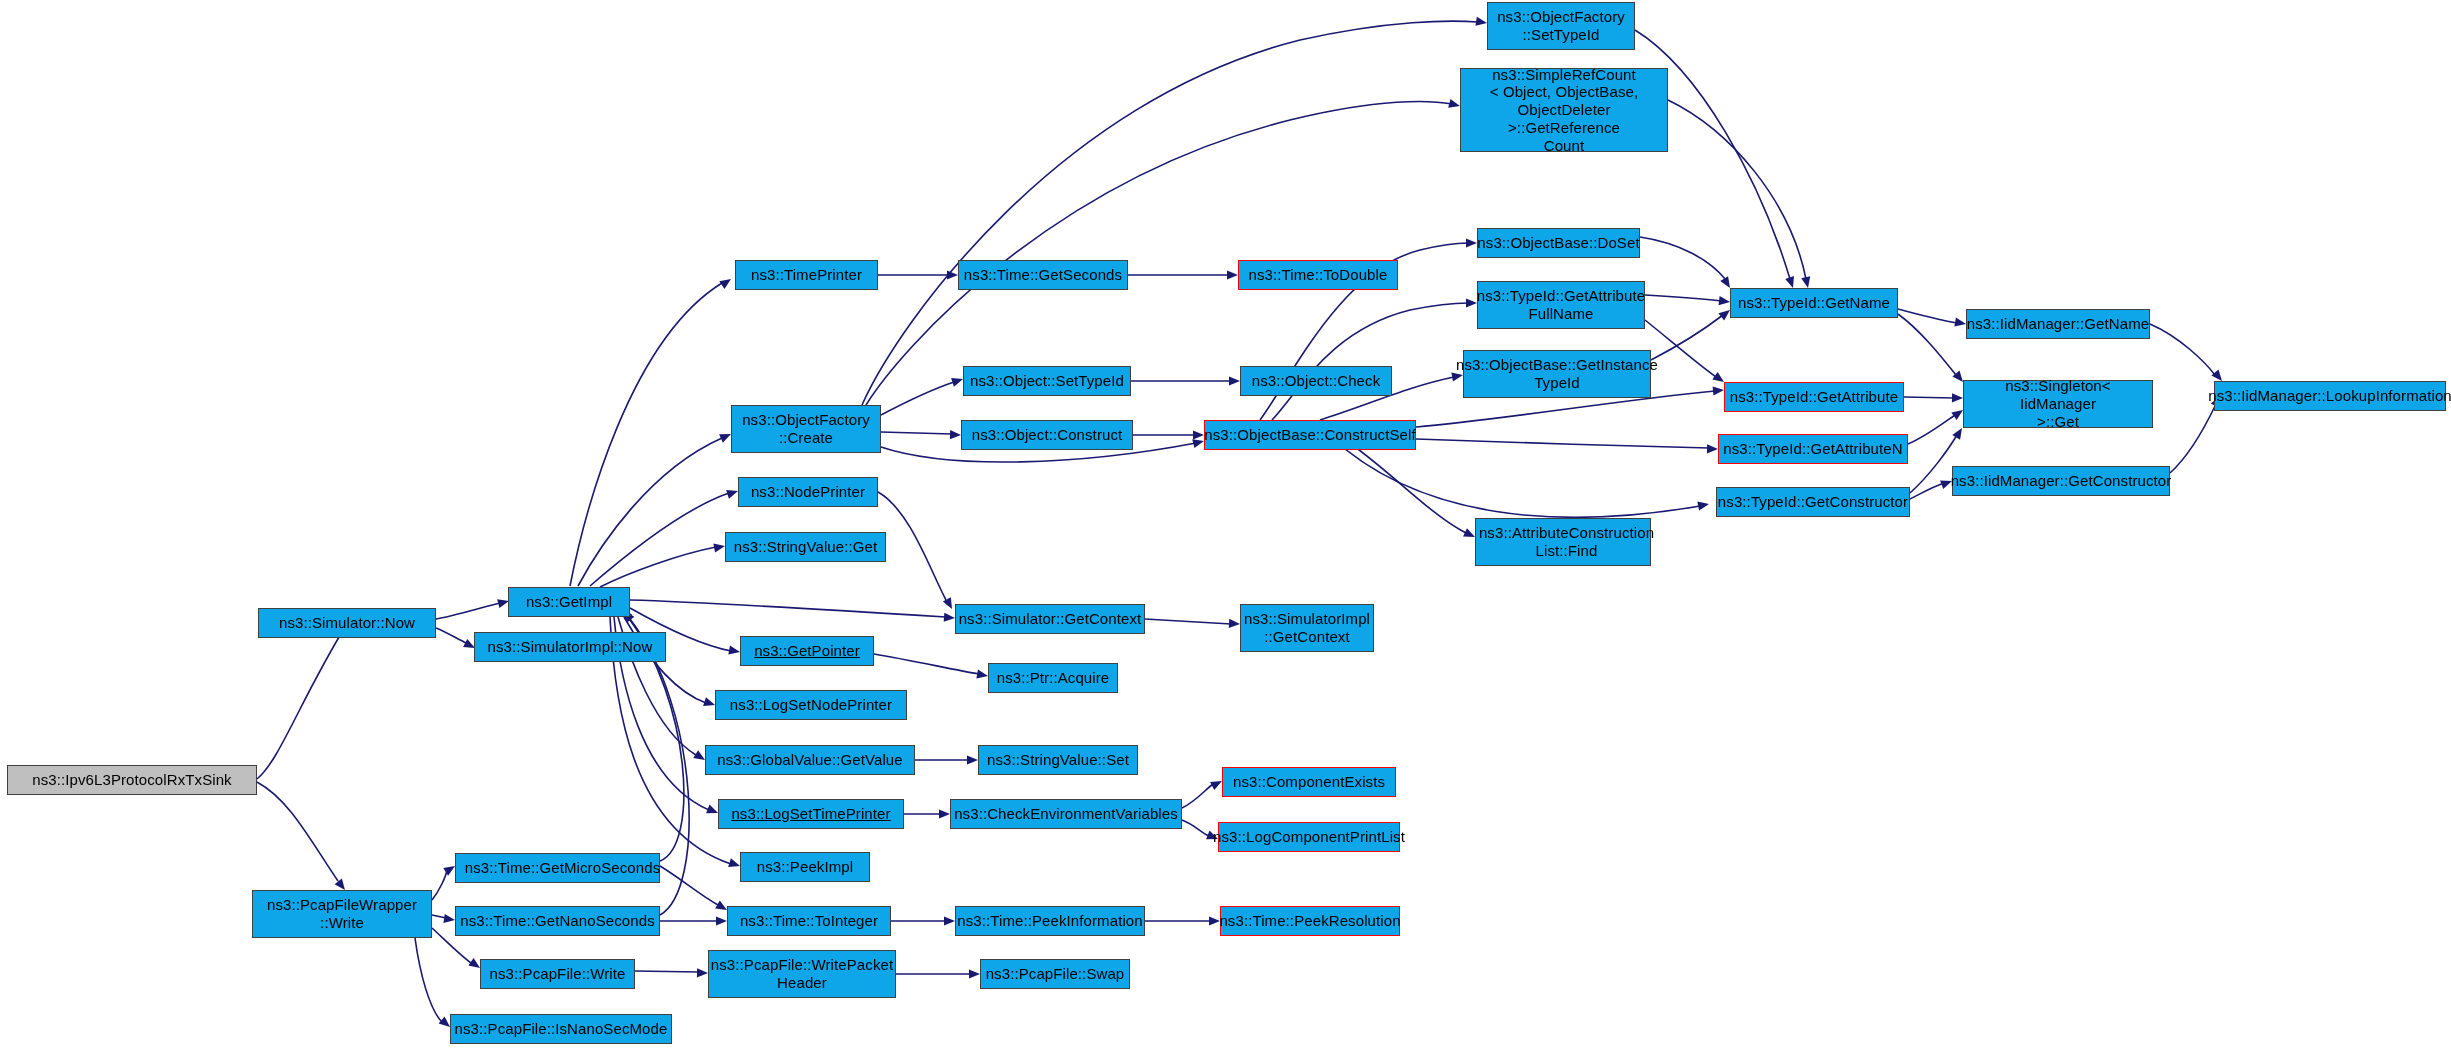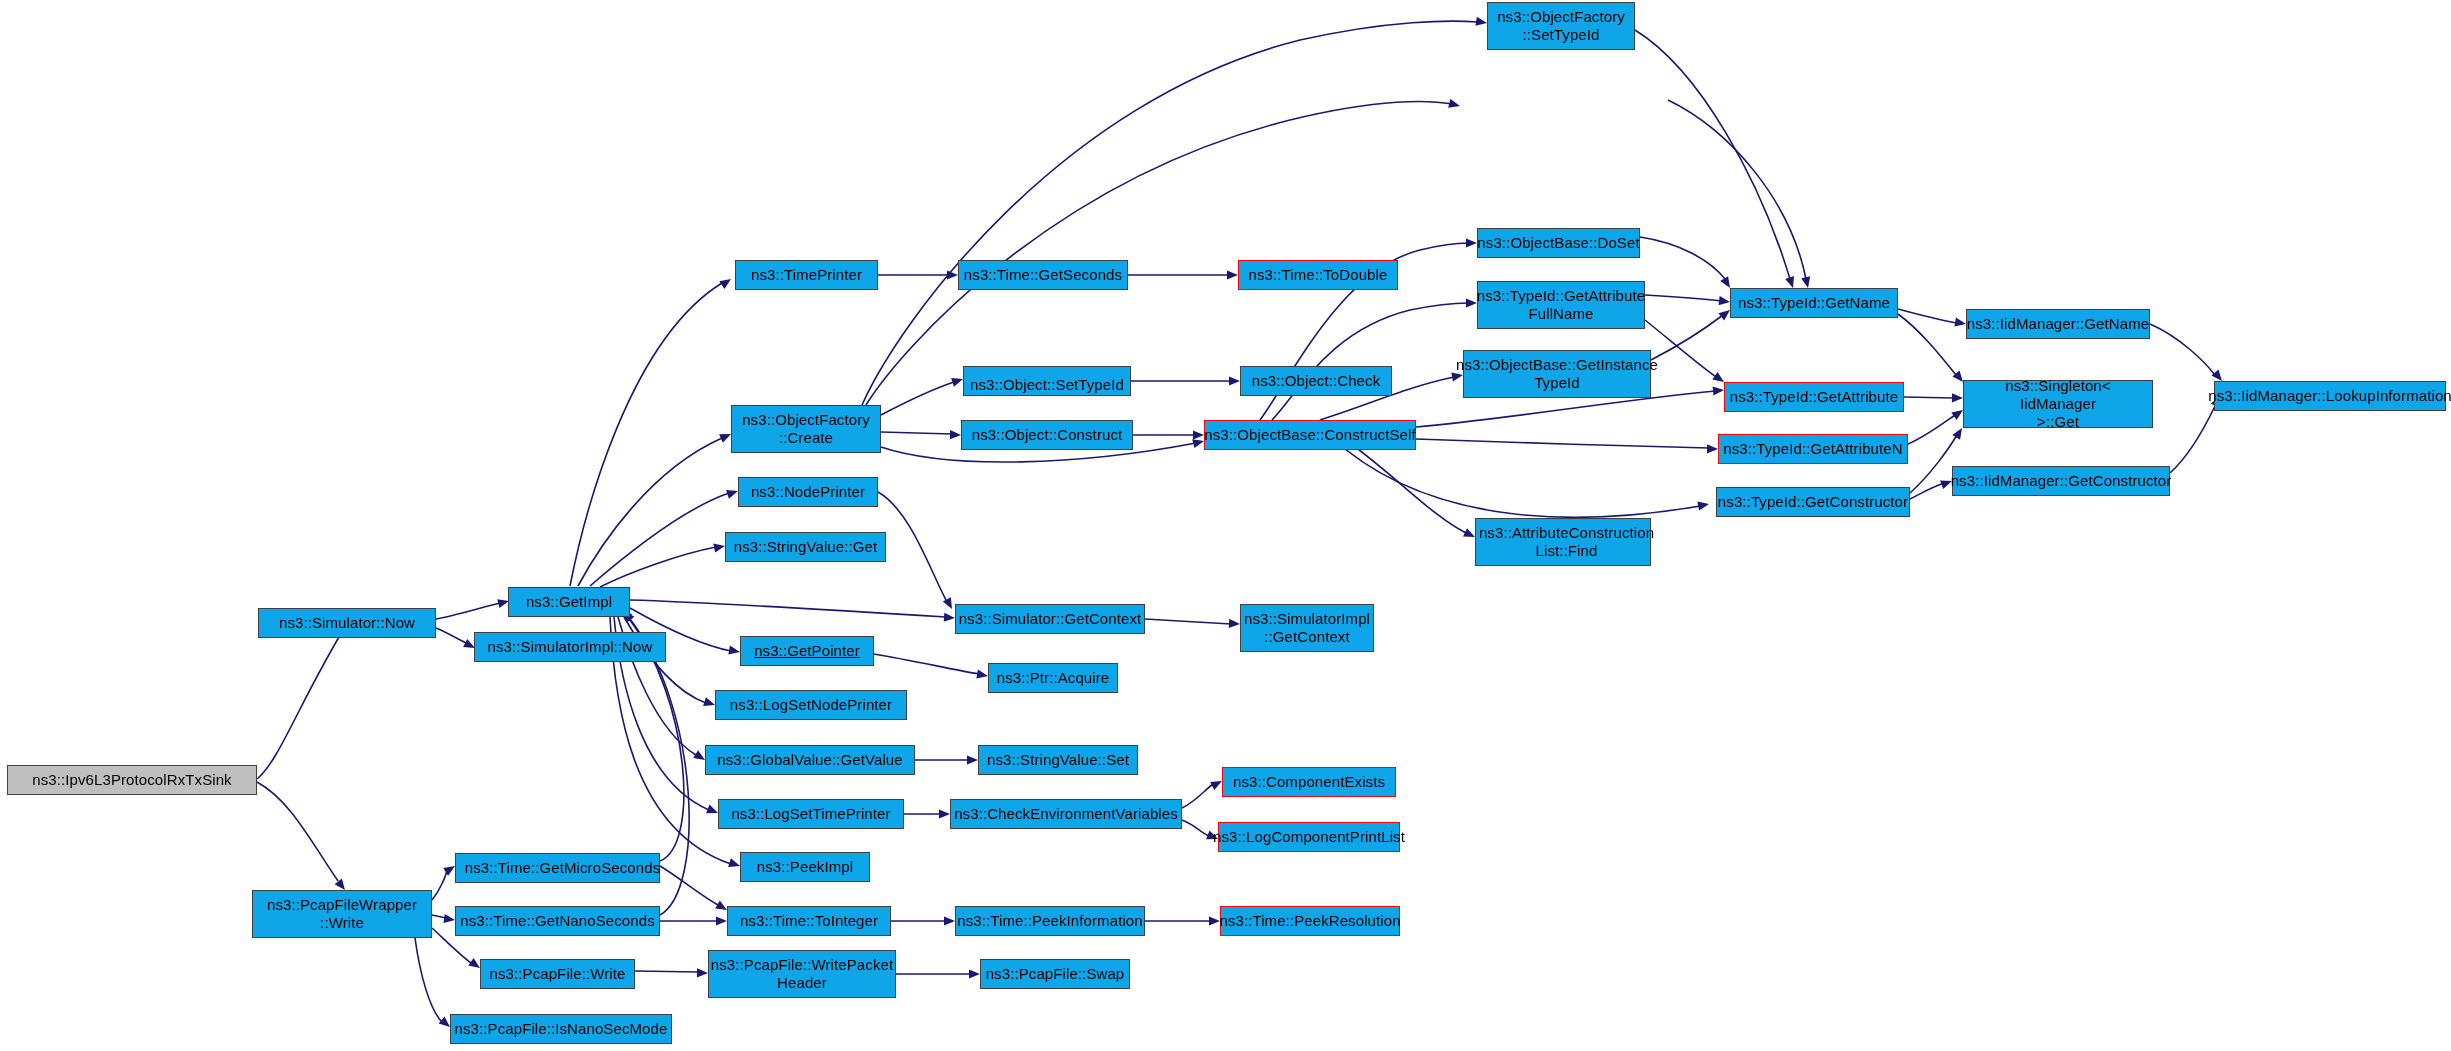--- a/index.html
+++ b/index.html
@@ -176,48 +176,52 @@
     <div class="node" title="ns3::GetImpl" style="left: 508px; top: 587px; width: 122px; height: 30px;"><span>ns3::GetImpl</span></div>
     <div class="node" title="ns3::SimulatorImpl::Now" style="left: 474px; top: 632px; width: 192px; height: 30px;"><span>ns3::SimulatorImpl::Now</span></div>
     <div class="node" title="ns3::TimePrinter" style="left: 735px; top: 260px; width: 143px; height: 30px;"><span>ns3::TimePrinter</span></div>
     <div class="node" title="ns3::ObjectFactory::Create" style="left: 731px; top: 405px; width: 150px; height: 48px;"><span>ns3::ObjectFactory
 ::Create</span></div>
     <div class="node" title="ns3::NodePrinter" style="left: 738px; top: 477px; width: 140px; height: 30px;"><span>ns3::NodePrinter</span></div>
     <div class="node" title="ns3::StringValue::Get" style="left: 725px; top: 532px; width: 161px; height: 30px;"><span>ns3::StringValue::Get</span></div>
     <div class="node" title="ns3::GetPointer" style="left: 740px; top: 636px; width: 134px; height: 30px; text-decoration: underline;"><span>ns3::GetPointer</span></div>
     <div class="node" title="ns3::LogSetNodePrinter" style="left: 715px; top: 690px; width: 192px; height: 30px;"><span>ns3::LogSetNodePrinter</span></div>
     <div class="node" title="ns3::GlobalValue::GetValue" style="left: 705px; top: 745px; width: 210px; height: 30px;"><span>ns3::GlobalValue::GetValue</span></div>
-    <div class="node" title="ns3::LogSetTimePrinter" style="left: 718px; top: 799px; width: 186px; height: 30px;"><span>ns3::LogSetTimePrinter</span></div>
+    <div class="node" title="ns3::LogSetTimePrinter" style="left: 718px; top: 799px; width: 186px; height: 30px; text-decoration: underline;"><span>ns3::LogSetTimePrinter</span></div>
     <div class="node" title="ns3::PeekImpl" style="left: 740px; top: 852px; width: 130px; height: 30px;"><span>ns3::PeekImpl</span></div>
     <div class="node" title="ns3::Time::GetMicroSeconds" style="left: 455px; top: 853px; width: 205px; height: 30px; padding-left: 13px;"><span>ns3::Time::GetMicroSeconds</span></div>
     <div class="node" title="ns3::Time::GetNanoSeconds" style="left: 455px; top: 906px; width: 205px; height: 30px;"><span>ns3::Time::GetNanoSeconds</span></div>
     <div class="node" title="ns3::PcapFile::Write" style="left: 480px; top: 959px; width: 155px; height: 30px;"><span>ns3::PcapFile::Write</span></div>
     <div class="node" title="ns3::PcapFile::IsNanoSecMode" style="left: 450px; top: 1014px; width: 222px; height: 30px;"><span>ns3::PcapFile::IsNanoSecMode</span></div>
     <div class="node" title="ns3::Time::GetSeconds" style="left: 958px; top: 260px; width: 170px; height: 30px;"><span>ns3::Time::GetSeconds</span></div>
-    <div class="node" title="ns3::Object::SetTypeId" style="left: 963px; top: 366px; width: 168px; height: 30px; align-items: flex-end;"><span>ns3::Object::SetTypeId</span></div>
+    <div class="node" title="ns3::Object::SetTypeId" style="left: 963px; top: 366px; width: 168px; height: 30px;"><span>ns3::Object::SetTypeId</span></div>
     <div class="node" title="ns3::Object::Construct" style="left: 961px; top: 420px; width: 172px; height: 30px;"><span>ns3::Object::Construct</span></div>
     <div class="node" title="ns3::Simulator::GetContext" style="left: 955px; top: 604px; width: 190px; height: 30px;"><span>ns3::Simulator::GetContext</span></div>
     <div class="node" title="ns3::Ptr::Acquire" style="left: 988px; top: 663px; width: 130px; height: 30px;"><span>ns3::Ptr::Acquire</span></div>
     <div class="node" title="ns3::StringValue::Set" style="left: 978px; top: 745px; width: 160px; height: 30px;"><span>ns3::StringValue::Set</span></div>
     <div class="node" title="ns3::CheckEnvironmentVariables" style="left: 950px; top: 799px; width: 232px; height: 30px;"><span>ns3::CheckEnvironmentVariables</span></div>
     <div class="node" title="ns3::Time::ToInteger" style="left: 727px; top: 906px; width: 164px; height: 30px;"><span>ns3::Time::ToInteger</span></div>
     <div class="node" title="ns3::PcapFile::WritePacketHeader" style="left: 708px; top: 950px; width: 188px; height: 48px;"><span>ns3::PcapFile::WritePacket
 Header</span></div>
     <div class="node highlight" title="ns3::Time::ToDouble" style="left: 1238px; top: 260px; width: 160px; height: 30px;"><span>ns3::Time::ToDouble</span></div>
     <div class="node" title="ns3::Object::Check" style="left: 1240px; top: 366px; width: 152px; height: 30px;"><span>ns3::Object::Check</span></div>
     <div class="node highlight" title="ns3::ObjectBase::ConstructSelf" style="left: 1204px; top: 420px; width: 212px; height: 30px;"><span>ns3::ObjectBase::ConstructSelf</span></div>
     <div class="node" title="ns3::SimulatorImpl::GetContext" style="left: 1240px; top: 604px; width: 134px; height: 48px;"><span>ns3::SimulatorImpl
 ::GetContext</span></div>
     <div class="node highlight" title="ns3::ComponentExists" style="left: 1222px; top: 767px; width: 174px; height: 30px;"><span>ns3::ComponentExists</span></div>
     <div class="node highlight" title="ns3::LogComponentPrintList" style="left: 1218px; top: 822px; width: 182px; height: 30px;"><span>ns3::LogComponentPrintList</span></div>
     <div class="node" title="ns3::Time::PeekInformation" style="left: 955px; top: 906px; width: 190px; height: 30px;"><span>ns3::Time::PeekInformation</span></div>
     <div class="node" title="ns3::PcapFile::Swap" style="left: 980px; top: 959px; width: 150px; height: 30px;"><span>ns3::PcapFile::Swap</span></div>
     <div class="node highlight" title="ns3::Time::PeekResolution" style="left: 1220px; top: 906px; width: 180px; height: 30px;"><span>ns3::Time::PeekResolution</span></div>
     <div class="node" title="ns3::ObjectFactory::SetTypeId" style="left: 1487px; top: 2px; width: 148px; height: 48px;"><span>ns3::ObjectFactory
 ::SetTypeId</span></div>
+    <div class="node" title="ns3::SimpleRefCount&lt; Object, ObjectBase, ObjectDeleter &gt;::GetReferenceCount" style="left: 1460px; top: 68px; width: 208px; height: 84px;"><span>ns3::SimpleRefCount
+&lt; Object, ObjectBase,
+ ObjectDeleter &gt;::GetReference
+Count</span></div>
     <div class="node" title="ns3::ObjectBase::DoSet" style="left: 1477px; top: 228px; width: 163px; height: 30px;"><span>ns3::ObjectBase::DoSet</span></div>
     <div class="node" title="ns3::TypeId::GetAttributeFullName" style="left: 1477px; top: 281px; width: 168px; height: 48px;"><span>ns3::TypeId::GetAttribute
 FullName</span></div>
     <div class="node" title="ns3::ObjectBase::GetInstanceTypeId" style="left: 1463px; top: 350px; width: 188px; height: 48px;"><span>ns3::ObjectBase::GetInstance
 TypeId</span></div>
     <div class="node" title="ns3::AttributeConstructionList::Find" style="left: 1475px; top: 518px; width: 176px; height: 48px; padding-left: 10px;"><span>ns3::AttributeConstruction
 List::Find</span></div>
     <div class="node" title="ns3::TypeId::GetName" style="left: 1730px; top: 288px; width: 168px; height: 30px;"><span>ns3::TypeId::GetName</span></div>
     <div class="node highlight" title="ns3::TypeId::GetAttribute" style="left: 1724px; top: 382px; width: 180px; height: 30px;"><span>ns3::TypeId::GetAttribute</span></div>
     <div class="node highlight" title="ns3::TypeId::GetAttributeN" style="left: 1718px; top: 434px; width: 190px; height: 30px;"><span>ns3::TypeId::GetAttributeN</span></div>

